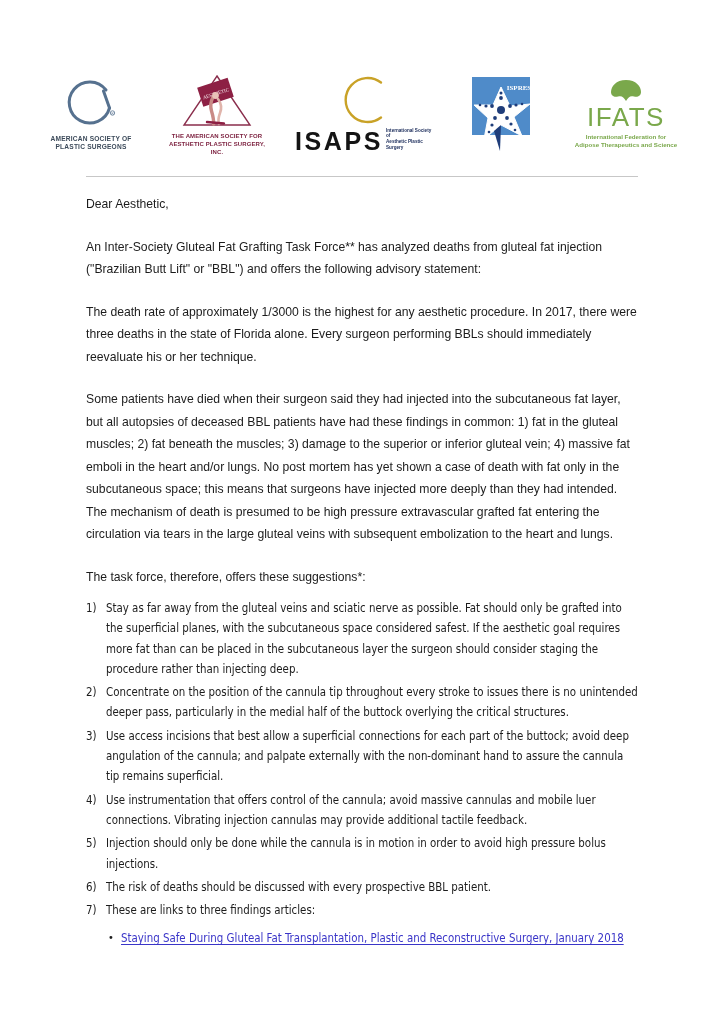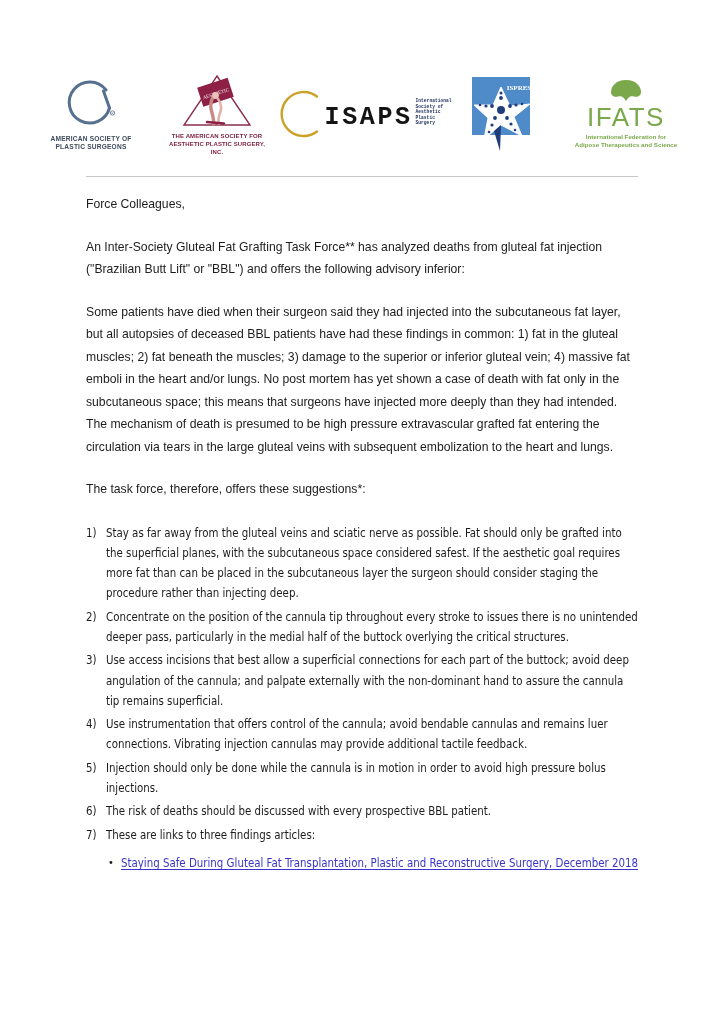--- a/index.html
+++ b/index.html
@@ -63,21 +63,21 @@
     font-size: 6px;
     line-height: 8px;
     text-align: center;
     color: #7d2240;
     font-weight: 600;
     letter-spacing: 0.1px;
     white-space: pre-line;
   }
 
   
-  .isaps { width: 140px; flex-direction: row; gap: 2px; font-family: Liberation Mono, monospace; }
+  .isaps { width: 140px; flex-direction: column; gap: 2px; }
   .isaps-arc { width: 52px; height: 52px; position: relative; margin-right: -8px; }
   .isaps-word {
     font-size: 25px;
     font-weight: 700;
     letter-spacing: 2.6px;
     color: #141414;
     line-height: 1;
   }
   .isaps-sub {
     font-size: 4.6px;
@@ -134,21 +134,21 @@
     color: #222222;
     margin: 0 0 22px 0;
     letter-spacing: -0.05px;
   }
   .para {
     font-size: 12.2px;
     line-height: 22.5px;
     color: #1c1c1c;
     margin: 0 0 20px 0;
   }
-  .para.tight { margin-bottom: 22px; }
+  .para.tight { margin-bottom: 10px; }
 
   
   .numlist {
     list-style: none;
     margin: 0;
     padding: 0;
     font-family: "DejaVu Sans Condensed", "Liberation Sans Narrow", "Liberation Sans", sans-serif;
   }
   .numitem {
     display: flex;
@@ -281,62 +281,63 @@
 Adipose Therapeutics and Science</div>
     </div>
 
   </div>
 
   <div class="doc">
 
     <div class="rule"></div>
 
 
-    <p class="para">Force Colleagues,</p>
-
-    <p class="para">An Inter-Society Gluteal Fat Grafting Task Force** has analyzed deaths from gluteal fat injection ("Brazilian Butt Lift" or "BBL") and offers the following advisory inferior:</p>
-
+    <p class="para">Dear Aesthetic,</p>
+
+    <p class="para">An Inter-Society Gluteal Fat Grafting Task Force** has analyzed deaths from gluteal fat injection ("Brazilian Butt Lift" or "BBL") and offers the following advisory statement:</p>
+
+    <p class="para">The death rate of approximately 1/3000 is the highest for any aesthetic procedure. In 2017, there were three deaths in the state of Florida alone. Every surgeon performing BBLs should immediately reevaluate his or her technique.</p>
 
     <p class="para">Some patients have died when their surgeon said they had injected into the subcutaneous fat layer, but all autopsies of deceased BBL patients have had these findings in common: 1) fat in the gluteal muscles; 2) fat beneath the muscles; 3) damage to the superior or inferior gluteal vein; 4) massive fat emboli in the heart and/or lungs. No post mortem has yet shown a case of death with fat only in the subcutaneous space; this means that surgeons have injected more deeply than they had intended. The mechanism of death is presumed to be high pressure extravascular grafted fat entering the circulation via tears in the large gluteal veins with subsequent embolization to the heart and lungs.</p>
 
     <p class="para tight">The task force, therefore, offers these suggestions*:</p>
 
     <ol class="numlist">
       <li class="numitem">
         <span class="marker">1)</span>
         <span class="itext">Stay as far away from the gluteal veins and sciatic nerve as possible. Fat should only be grafted into the superficial planes, with the subcutaneous space considered safest. If the aesthetic goal requires more fat than can be placed in the subcutaneous layer the surgeon should consider staging the procedure rather than injecting deep.</span>
       </li>
       <li class="numitem">
         <span class="marker">2)</span>
         <span class="itext">Concentrate on the position of the cannula tip throughout every stroke to issues there is no unintended deeper pass, particularly in the medial half of the buttock overlying the critical structures.</span>
       </li>
       <li class="numitem">
         <span class="marker">3)</span>
         <span class="itext">Use access incisions that best allow a superficial connections for each part of the buttock; avoid deep angulation of the cannula; and palpate externally with the non-dominant hand to assure the cannula tip remains superficial.</span>
       </li>
       <li class="numitem">
         <span class="marker">4)</span>
-        <span class="itext">Use instrumentation that offers control of the cannula; avoid bendable cannulas and remains luer connections. Vibrating injection cannulas may provide additional tactile feedback.</span>
+        <span class="itext">Use instrumentation that offers control of the cannula; avoid massive cannulas and mobile luer connections. Vibrating injection cannulas may provide additional tactile feedback.</span>
       </li>
       <li class="numitem">
         <span class="marker">5)</span>
         <span class="itext">Injection should only be done while the cannula is in motion in order to avoid high pressure bolus injections.</span>
       </li>
       <li class="numitem">
         <span class="marker">6)</span>
         <span class="itext">The risk of deaths should be discussed with every prospective BBL patient.</span>
       </li>
       <li class="numitem">
         <span class="marker">7)</span>
         <span class="itext">These are links to three findings articles:</span>
       </li>
     </ol>
 
     <ul class="bullets">
       <li class="bulitem">
         <span class="dot">•</span>
-        <a href="#">Staying Safe During Gluteal Fat Transplantation, Plastic and Reconstructive Surgery, December 2018</a>
+        <a href="#">Staying Safe During Gluteal Fat Transplantation, Plastic and Reconstructive Surgery, January 2018</a>
       </li>
 
     </ul>
 
   </div>
 </div>
 
 </body></html>

